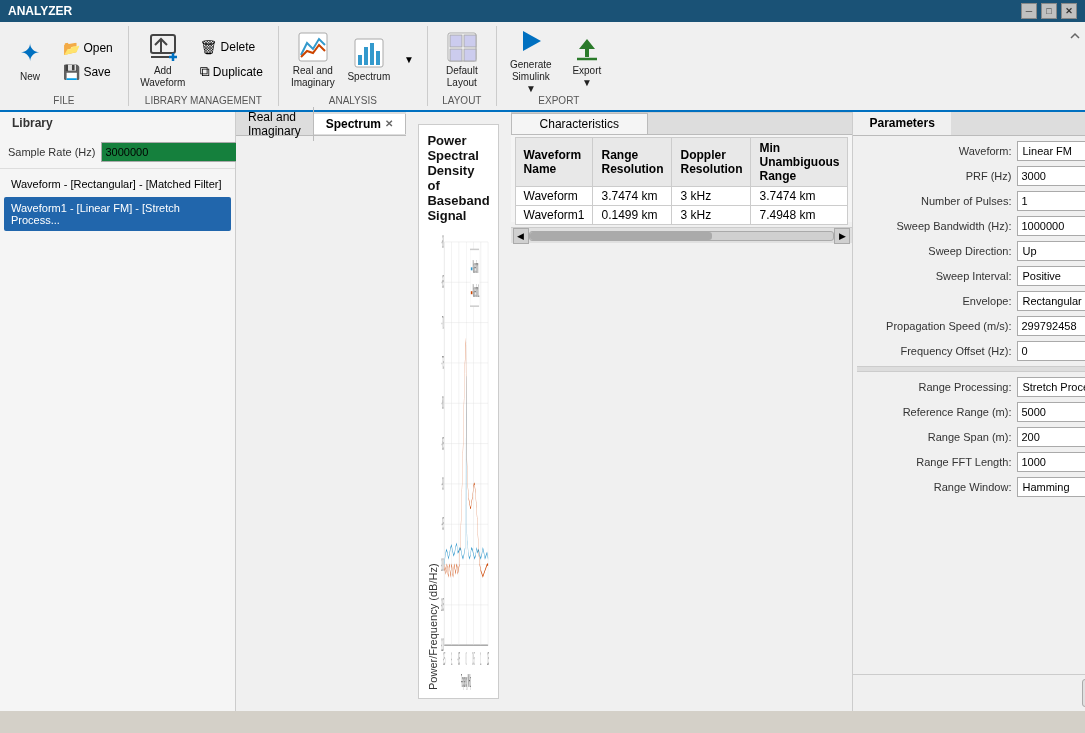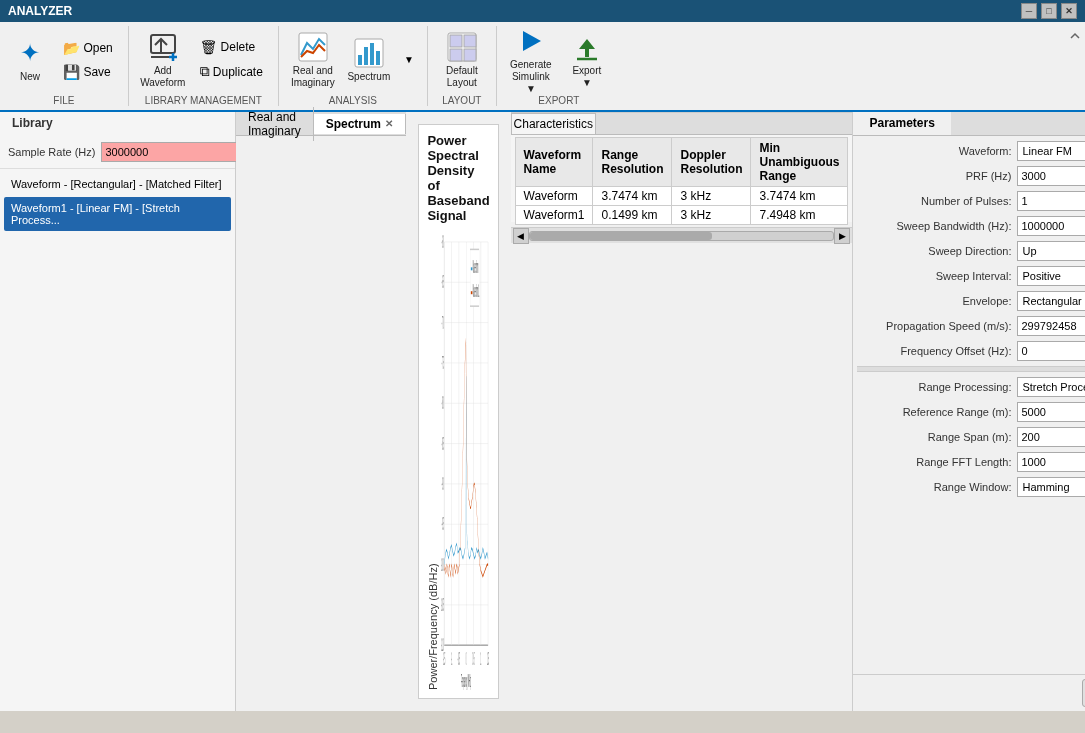--- a/index.html
+++ b/index.html
@@ -133,21 +133,21 @@
       gap: 6px;
       border-bottom: 1px solid #ddd;
     }
     .sample-rate-label { font-size: 11px; color: #333; white-space: nowrap; }
     .sample-rate-input {
       flex: 1;
       height: 20px;
       border: 1px solid #aaa;
       padding: 1px 3px;
       font-size: 11px;
-      background: #fca5a5;
+      background: #15803d;
     }
     .waveform-list {
       display: flex;
       flex-direction: column;
       gap: 2px;
       padding: 4px;
     }
     .waveform-item {
       padding: 4px 6px;
       font-size: 11px;
@@ -211,21 +211,21 @@
       background: #f5f5f5;
       border-top: 1px solid #ccc;
     }
     .chars-tab-bar {
       display: flex;
       background: #ddd;
       border-bottom: 1px solid #bbb;
       height: 22px;
     }
     .chars-tab {
-      padding: 3px 2px;
+      padding: 3px 28px;
       font-size: 11px;
       cursor: pointer;
       border: 1px solid #bbb;
       border-bottom: none;
       background: #f5f5f5;
     }
     .chars-table {
       width: 100%;
       border-collapse: collapse;
       font-size: 11px;

